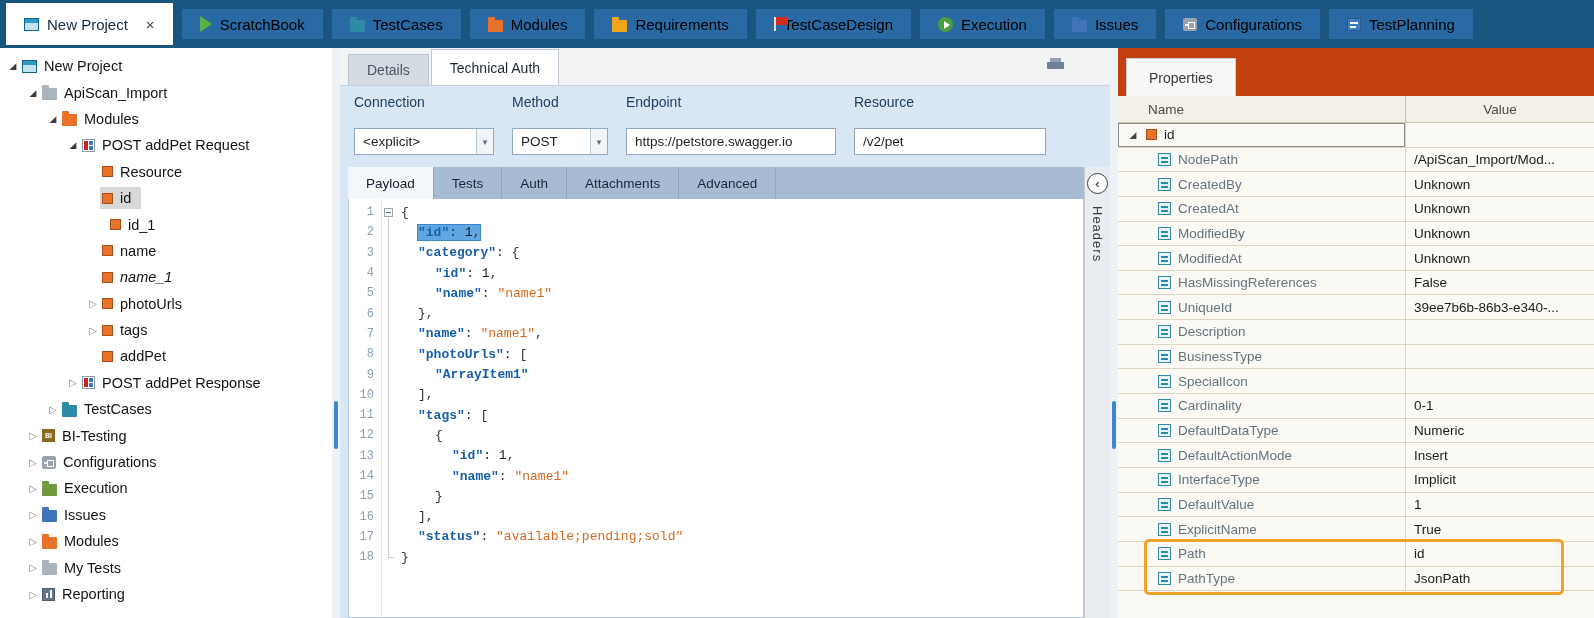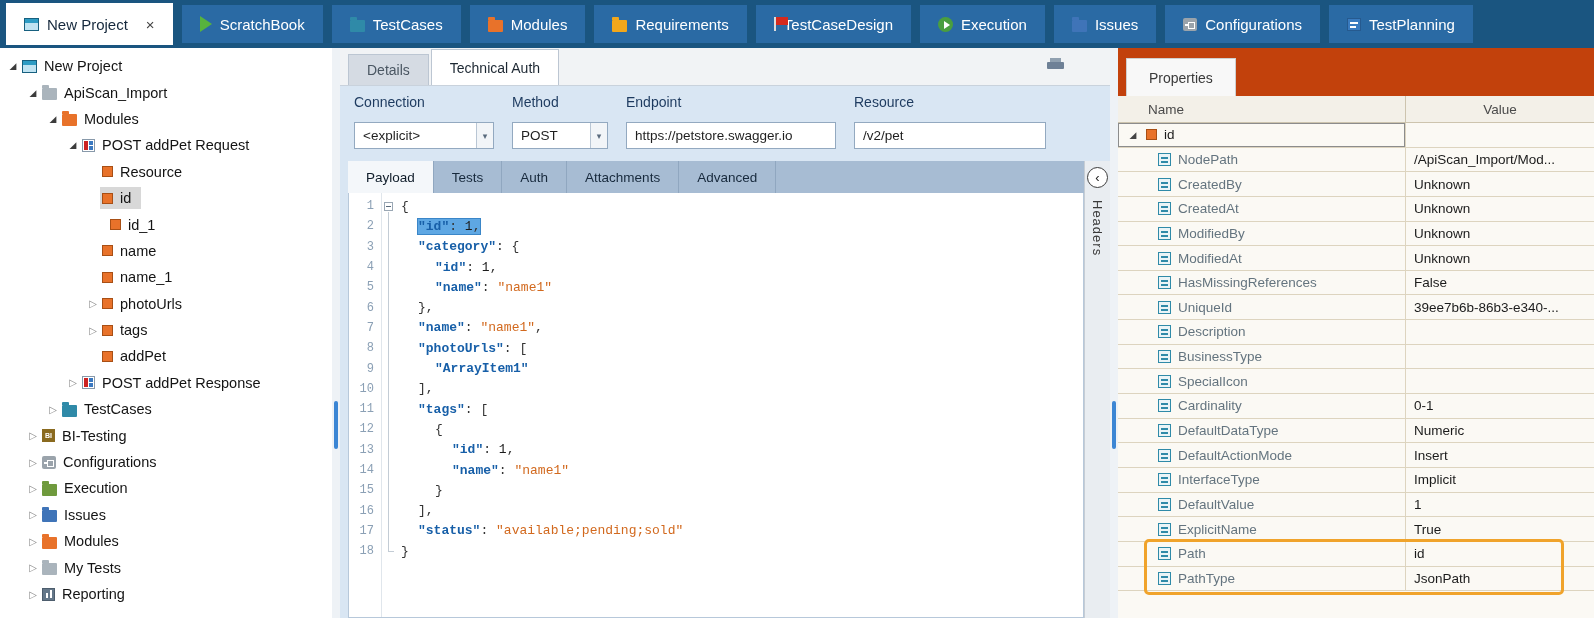--- a/index.html
+++ b/index.html
@@ -1,21 +1,21 @@
 <!DOCTYPE html>
 <html><head>
 <meta charset="utf-8">
 <style>
   * { margin:0; padding:0; box-sizing:border-box; }
   html,body { width:1594px; height:618px; overflow:hidden; font-family:"Liberation Sans",sans-serif; }
   .app { width:1594px; height:618px; display:flex; flex-direction:column; background:#fff; }
 
   
   .tabbar { height:48px; background:#1a5580; display:flex; align-items:center; padding-left:6px; gap:9px; flex:none; }
-  .ttab { height:38px; background:#2a6aa4; display:flex; align-items:center; gap:8px; padding:0 18px; color:#ffffff; font-size:15px; white-space:nowrap; cursor:default; }
+  .ttab { height:30px; background:#2a6aa4; display:flex; align-items:center; gap:8px; padding:0 18px; color:#000000; font-size:15px; white-space:nowrap; cursor:default; }
   .ttab.active { background:#ffffff; color:#15283c; height:42px; }
   .ttab .close { color:#444; font-size:15px; margin-left:10px; }
 
   
   .ic { position:relative; display:inline-block; flex:none; }
   .i-project { width:15px; height:13px; background:#bfe3f2; border:1px solid #17607f; }
   .i-project::before { content:""; position:absolute; left:0; right:0; top:0; height:4px; background:#2d9cc4; }
   .i-folder { width:15px; height:12px; margin-top:3px; border-radius:1px; position:relative; }
   .i-folder::before { content:""; position:absolute; top:-3px; left:0; width:7px; height:3px; border-radius:1px 1px 0 0; background:inherit; }
   .f-gray{background:#aab4bc} .f-orange{background:#e8722a} .f-teal{background:#2f8aa8}
@@ -62,21 +62,21 @@
   .trow.selected .hl { background:#d8d8d8; }
 
   
   .main { flex:1; display:flex; flex-direction:column; min-width:0; background:#d9e6f3; }
   .mtabs { height:38px; background:#f1f3f5; display:flex; align-items:flex-end; padding-left:8px; border-bottom:1px solid #c9d2dc; position:relative; flex:none; }
   .mtab { height:31px; display:flex; align-items:center; padding:0 18px; font-size:14px; color:#4a5662; background:#d5dbe3; border:1px solid #bcc6d2; border-bottom:none; margin-right:2px; }
   .mtab.active { background:#fff; color:#1d2833; height:36px; }
   .print { position:absolute; right:46px; top:10px; }
 
   .form { padding:8px 14px 12px; flex:none; }
-  .fgrid { display:grid; grid-template-columns:140px 96px 210px 192px; gap:12px 18px; }
+  .fgrid { display:grid; grid-template-columns:140px 96px 210px 192px; gap:18px 18px; }
   .flabel { font-size:14px; color:#1d3a5f; }
   .fld { height:27px; background:#fff; border:1px solid #93a9c0; display:flex; align-items:center; padding:0 0 0 8px; font-size:13.5px; color:#1f1f1f; }
   .fld .val { flex:1; overflow:hidden; white-space:nowrap; }
   .chev { margin-left:auto; width:17px; align-self:stretch; border-left:1px solid #b9c6d4; display:flex; align-items:center; justify-content:center; color:#5a6b7d; font-size:9px; background:#f2f5f8; flex:none; }
   .tinput { height:27px; background:#fff; border:1px solid #93a9c0; padding:0 8px; font-size:13.5px; color:#1f1f1f; font-family:"Liberation Sans",sans-serif; }
 
   .crow { flex:1; display:flex; min-height:0; }
   .editor-col { flex:1; display:flex; flex-direction:column; margin-left:8px; min-width:0; }
   .ptabs { height:32px; background:#a7bcd3; display:flex; flex:none; }
   .ptab { padding:0 18px; display:flex; align-items:center; font-size:13.5px; color:#17293c; border-right:1px solid #90a7c0; }
@@ -218,21 +218,21 @@
             <span class="tlabel">id_1</span>
           </span>
         </div>
         <div class="trow" style="padding-left: 86px;">
           <span class="arrow"></span>
           <span class="hl">
             <span class="ic i-field"></span>
             <span class="tlabel">name</span>
           </span>
         </div>
-        <div class="trow" style="padding-left: 86px;">
+        <div class="trow" style="padding-left: 86px; font-style: italic;">
           <span class="arrow"></span>
           <span class="hl">
             <span class="ic i-field"></span>
             <span class="tlabel">name_1</span>
           </span>
         </div>
         <div class="trow" style="padding-left: 86px;">
           <span class="arrow collapsed">▷</span>
           <span class="hl">
             <span class="ic i-field"></span>

